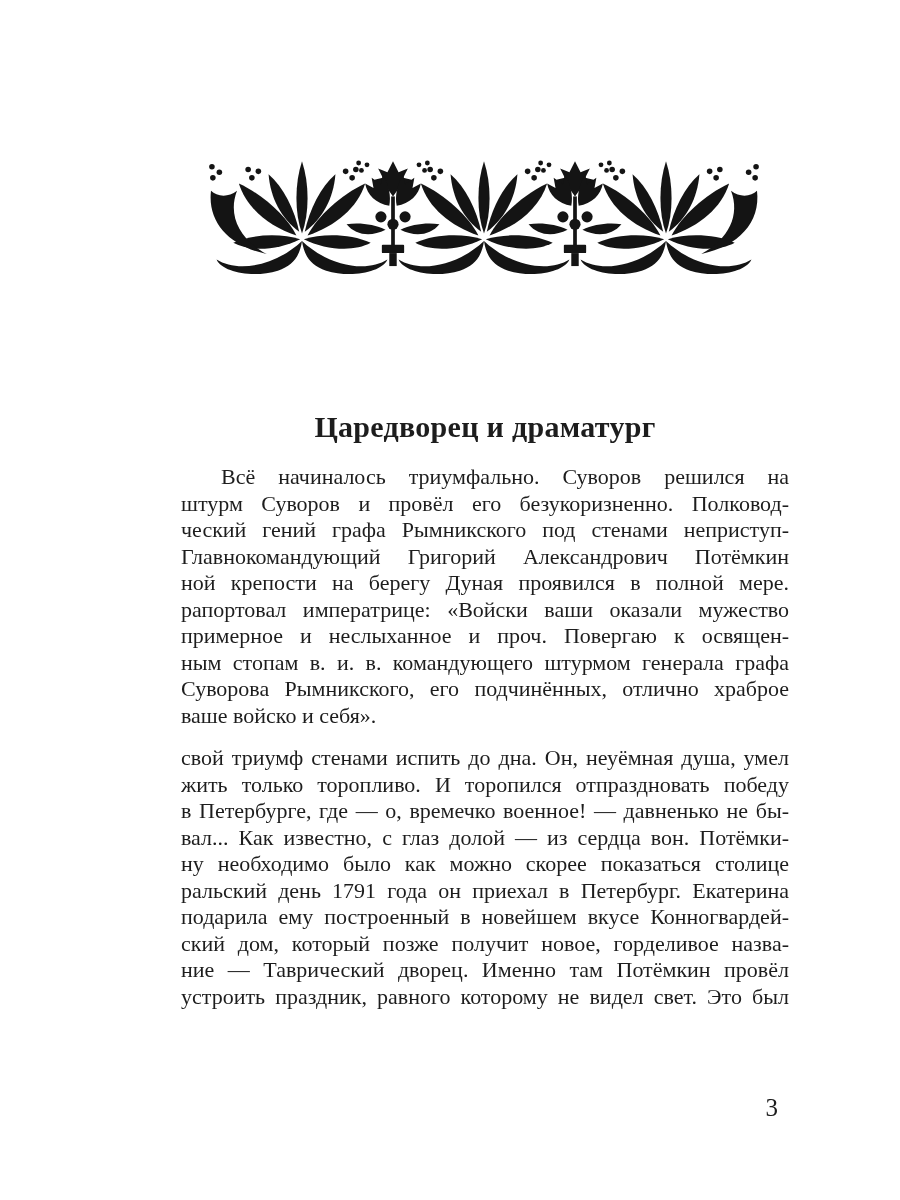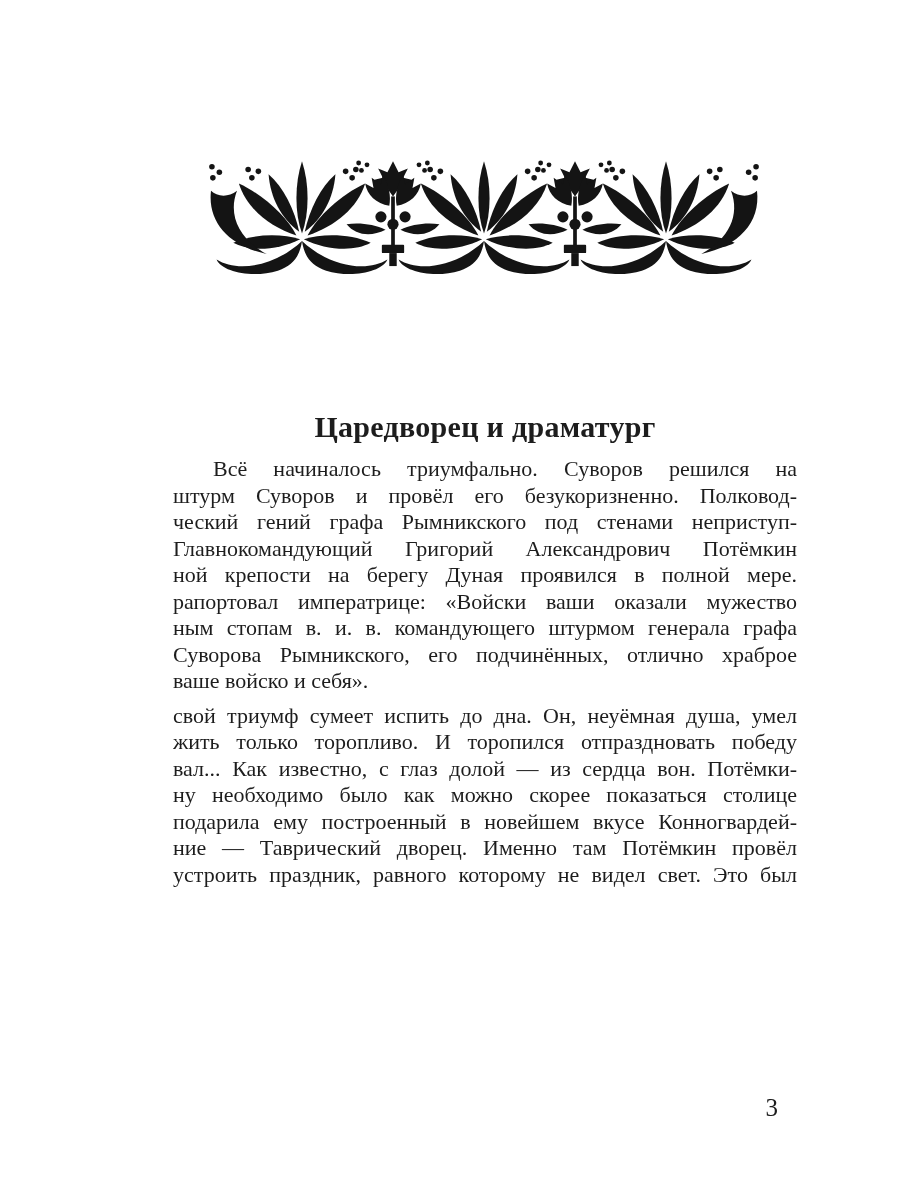--- a/index.html
+++ b/index.html
@@ -31,21 +31,21 @@
     letter-spacing: 0.3px;
   }
 
   .body-text {
     position: absolute;
     left: 165px; top: 448px;
     width: 640px;
     font-size: 22px;
     line-height: 26.5px;
   }
-  .paragraph { margin: 8px; }
+  .paragraph { margin: 16px; }
   .line {
     text-align: justify;
     text-align-last: justify;
     height: 26.5px;
     overflow: hidden;
   }
   .line.indent { padding-left: 40px; }
   .line.last-left { text-align-last: left; }
 
   .page-number {
@@ -118,30 +118,34 @@
   <h1 class="chapter-title">Царедворец и драматург</h1>
 
   <section class="body-text" id="paragraphs">
       <div class="paragraph">
         <div class="line indent">Всё начиналось триумфально. Суворов решился на</div>
         <div class="line">штурм Суворов и провёл его безукоризненно. Полковод-</div>
         <div class="line">ческий гений графа Рымникского под стенами неприступ-</div>
         <div class="line">Главнокомандующий Григорий Александрович Потёмкин</div>
         <div class="line">ной крепости на берегу Дуная проявился в полной мере.</div>
         <div class="line">рапортовал императрице: «Войски ваши оказали мужество</div>
+        <div class="line">примерное и неслыханное и проч. Повергаю к освящен-</div>
         <div class="line">ным стопам в. и. в. командующего штурмом генерала графа</div>
         <div class="line">Суворова Рымникского, его подчинённых, отлично храброе</div>
         <div class="line last-left">ваше войско и себя».</div>
       </div>
       <div class="paragraph">
-        <div class="line">свой триумф сумеет испить до дна. Он, неуёмная душа, умел</div>
+        <div class="line">свой триумф стенами испить до дна. Он, неуёмная душа, умел</div>
         <div class="line">жить только торопливо. И торопился отпраздновать победу</div>
+        <div class="line">в Петербурге, где — о, времечко военное! — давненько не бы-</div>
         <div class="line">вал... Как известно, с глаз долой — из сердца вон. Потёмки-</div>
         <div class="line">ну необходимо было как можно скорее показаться столице</div>
+        <div class="line">ральский день 1791 года он приехал в Петербург. Екатерина</div>
         <div class="line">подарила ему построенный в новейшем вкусе Конногвардей-</div>
+        <div class="line">ский дом, который позже получит новое, горделивое назва-</div>
         <div class="line">ние — Таврический дворец. Именно там Потёмкин провёл</div>
         <div class="line">устроить праздник, равного которому не видел свет. Это был</div>
       </div>
     </section>
 
   <div class="page-number">3</div>
 
 </div>
 
 </body></html>

